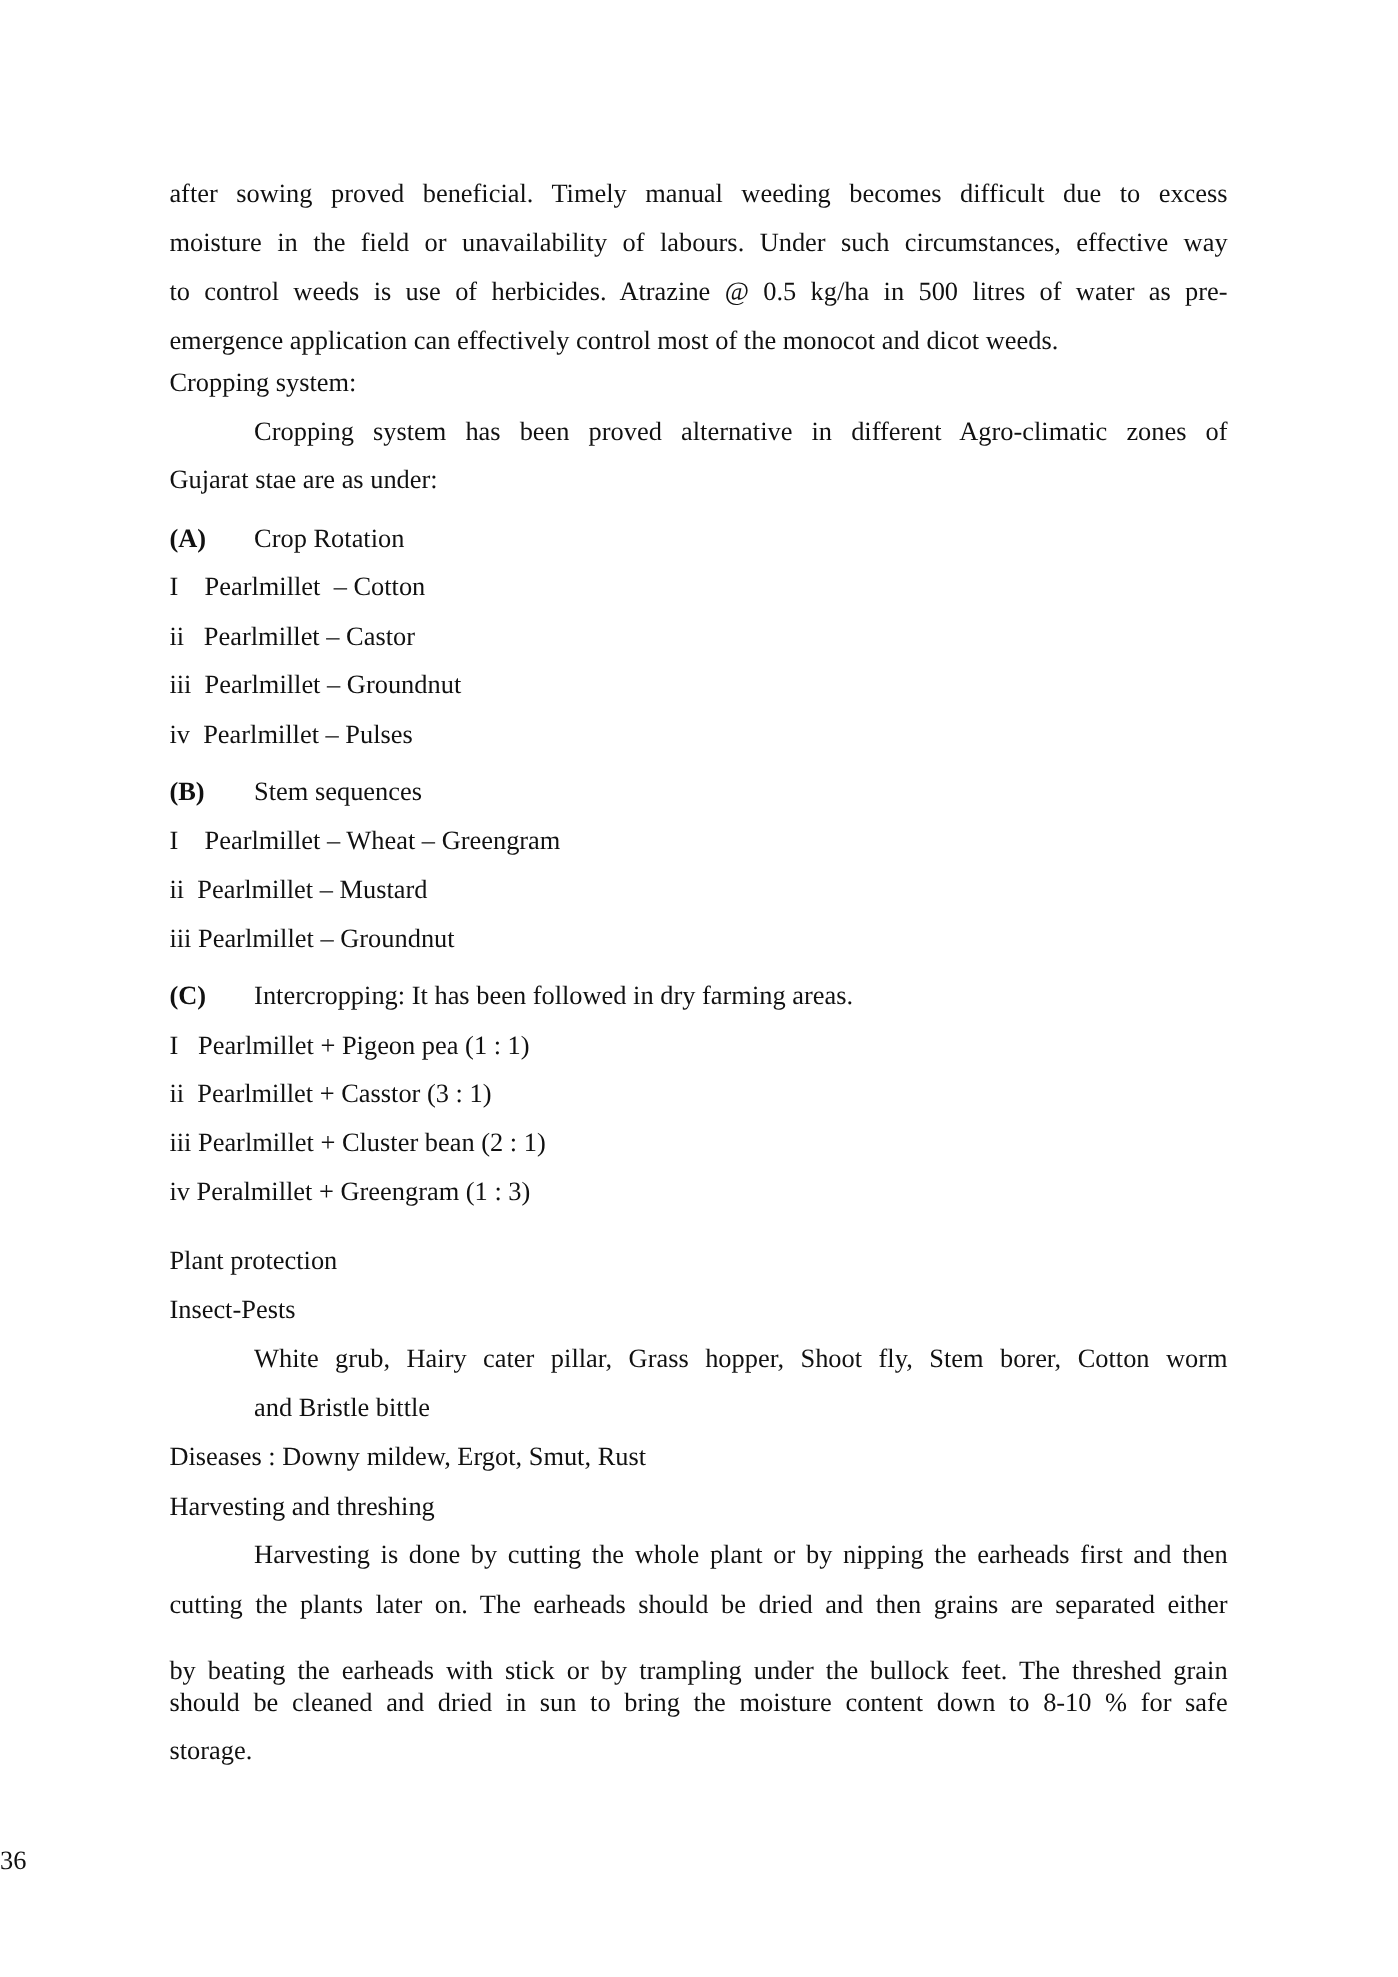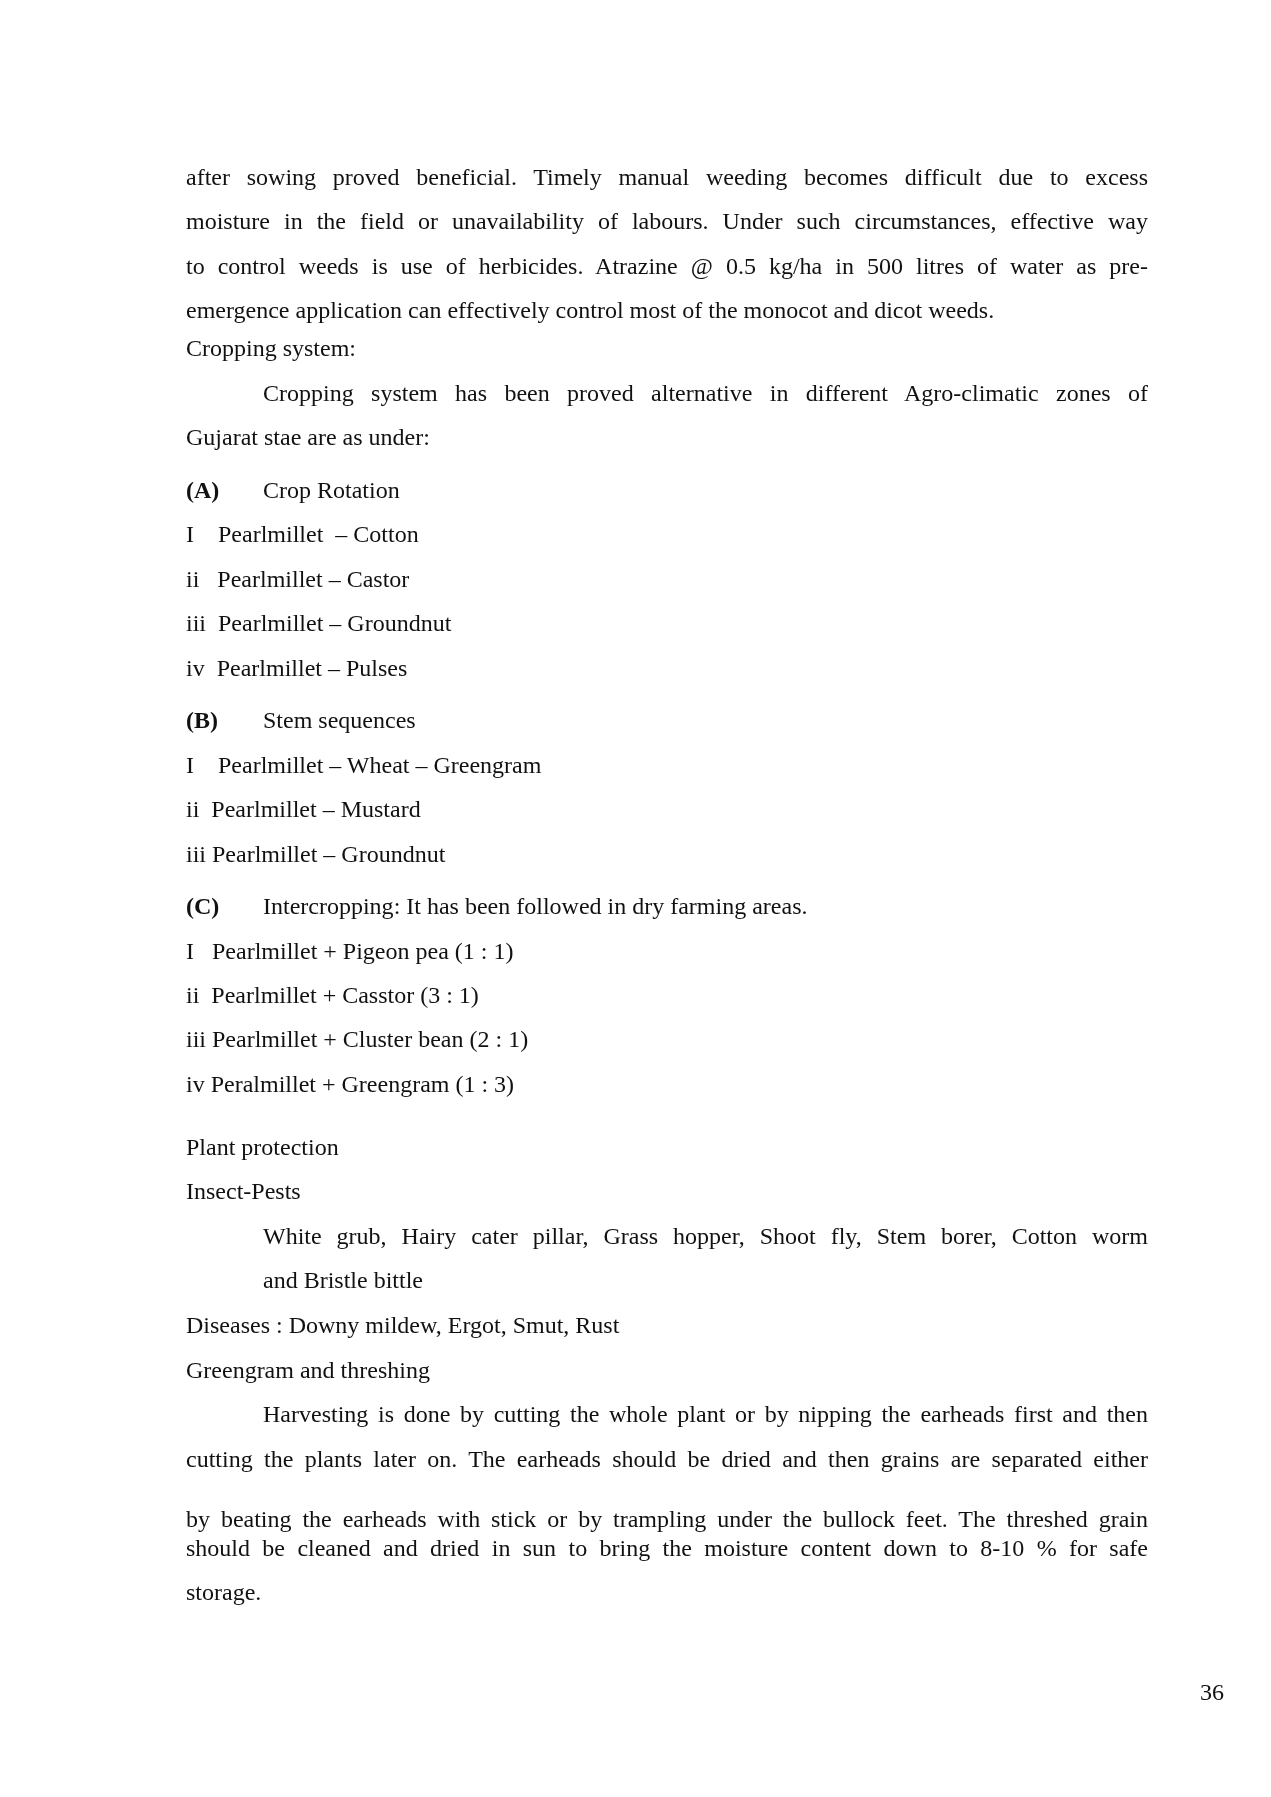--- a/index.html
+++ b/index.html
@@ -1,23 +1,23 @@
 <!DOCTYPE html>
 <html><head>
 <meta charset="utf-8">
 <style>
   html, body { margin: 0; padding: 0; background: #ffffff; }
   body { width: 1271px; height: 1797px; position: relative; overflow: hidden;
          font-family: "Liberation Serif", serif; color: #111111; font-size: 24px; }
-  .ln { position: absolute; left: 154px; white-space: nowrap; line-height: 30px; margin-left: 32px; }
+  .ln { position: absolute; left: 154px; white-space: nowrap; line-height: 30px; }
   .just { width: 962px; text-align: justify; text-align-last: justify; white-space: normal; }
   .ind { left: 231px; }
   .b { font-weight: normal; }
   .lbl { display: inline-block; width: 77px; font-weight: bold; }
-  .pn { position: absolute; left: 0; width: 1198px; text-align: right; top: 1677px; line-height: 30px; margin-left: 26px; }
+  .pn { position: absolute; left: 0; width: 1198px; text-align: left; top: 1677px; line-height: 30px; }
 </style>
 </head>
 <body>
 
 <div class="ln just" style="top:162px">after sowing proved beneficial. Timely manual weeding   becomes difficult due to excess</div>
 <div class="ln just" style="top:206px">moisture in the field or unavailability of labours.  Under   such circumstances, effective way</div>
 <div class="ln just" style="top:251px">to control weeds is use of herbicides. Atrazine @ 0.5 kg/ha in 500 litres of water as pre-</div>
 <div class="ln" style="top:295px">emergence application can effectively control most of the monocot and dicot weeds.</div>
 
 <div class="ln b" style="top:333px">Cropping system:</div>
@@ -48,20 +48,20 @@
 <div class="ln" style="top:1069px; white-space:pre">iv Peralmillet + Greengram (1 : 3)</div>
 
 <div class="ln b" style="top:1132px">Plant protection</div>
 <div class="ln b" style="top:1176px">Insect-Pests</div>
 <div class="ln just ind" style="top:1221px; width:885px">White grub, Hairy cater pillar, Grass hopper, Shoot fly, Stem borer, Cotton worm</div>
 <div class="ln ind" style="top:1265px">and Bristle bittle</div>
 <div class="ln" style="top:1310px">
   <span class="b">Diseases :</span><span> Downy mildew, Ergot, Smut, Rust</span>
 </div>
 
-<div class="ln b" style="top:1355px">Greengram and threshing</div>
+<div class="ln b" style="top:1355px">Harvesting and threshing</div>
 <div class="ln just ind" style="top:1399px; width:885px">Harvesting is done by cutting the whole plant or by nipping the earheads first and then</div>
 <div class="ln just" style="top:1444px">cutting the plants later on.  The earheads should be dried and then grains are separated either</div>
 <div class="ln just" style="top:1504px">by beating the earheads with stick or by trampling under the bullock feet. The threshed grain</div>
 <div class="ln just" style="top:1533px">should be cleaned and dried in sun to bring the moisture content down to 8-10 % for safe</div>
 <div class="ln" style="top:1577px">storage.</div>
 
 <div class="pn">36</div>
 
 </body></html>

